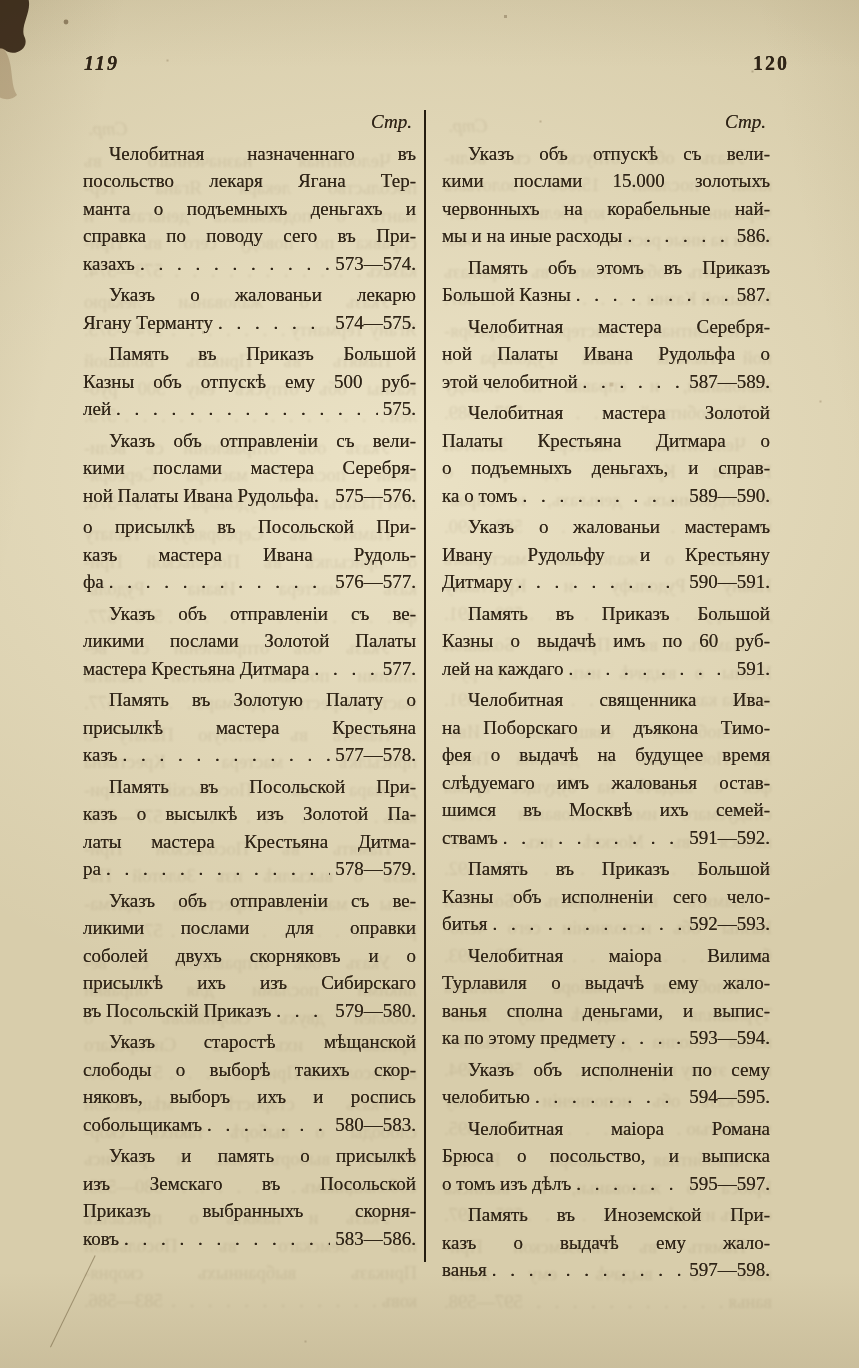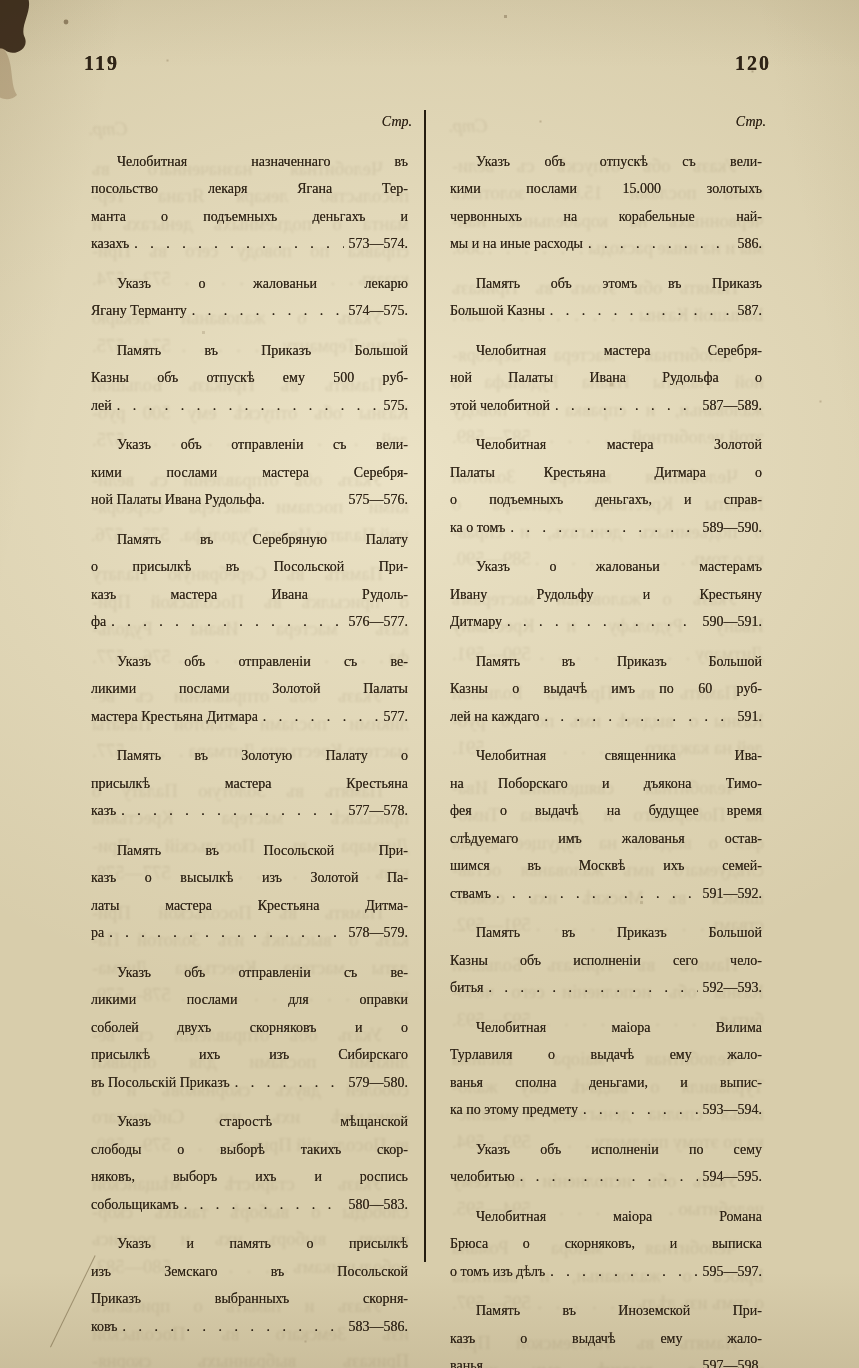--- a/index.html
+++ b/index.html
@@ -16,36 +16,36 @@
       linear-gradient(180deg, rgba(110,90,52,0.08), rgba(0,0,0,0) 5%, rgba(0,0,0,0) 93%, rgba(110,90,52,0.13));
     font-family:"Liberation Serif","DejaVu Serif",serif;
     color:#2f2417;
   }
   .pageno{
     position:absolute;top:52px;
     font-size:20px;font-weight:bold;letter-spacing:2px;
     text-shadow:0 0 0.5px rgba(40,30,18,0.9);
     z-index:4;
   }
-  .pageno-left{left:84px;}
-  .pageno-right{right:88px;}
+  .pageno-left{left:84px;font-style:italic;}
+  .pageno-right{right:70px;}
   .divider{
     position:absolute;left:424px;top:110px;width:2px;height:1152px;
     background:#241c10;z-index:3;
   }
   .col{
     position:absolute;top:108px;
-    font-size:14px;line-height:27.5px;
+    font-size:19px;line-height:27.5px;
     text-shadow:0 0 0.6px rgba(47,36,23,0.75);
     z-index:3;
   }
   .col-left{left:79px;width:341px;}
   .col-right{left:438px;width:336px;}
   .str{ text-align:right;font-style:italic;padding-right:8px;height:27.5px; }
-  .entry{margin:12px;padding:0;}
+  .entry{margin:4px;padding:0;}
   .line{
     height:27.5px;overflow:hidden;
     text-align:justify;text-align-last:justify;
   }
   .line.indent{text-indent:26px;}
   .line.last{
     display:flex;align-items:baseline;
     text-align:left;text-align-last:left;
   }
   .line.last .t{flex:0 0 auto;white-space:nowrap;}
@@ -102,20 +102,21 @@
   <div class="pageno pageno-right">120</div>
 
   <div class="divider"></div>
 
   <div class="col col-left" id="col-left">
     <div class="str">Стр.</div>
   <div class="entry">
         <div class="line indent">Челобитная назначеннаго въ</div>
         <div class="line">посольство лекаря Ягана Тер-</div>
         <div class="line">манта о подъемныхъ деньгахъ и</div>
+        <div class="line">справка по поводу сего въ При-</div>
         <div class="line last">
           <span class="t">казахъ</span>
           <span class="leader">. . . . . . . . . . . . . . . . . . . . . . . . . . . . . . . . . . . . . . . .</span>
           <span class="pg">573—574.</span>
         </div>
       </div>
       <div class="entry">
         <div class="line indent">Указъ о жалованьи лекарю</div>
         <div class="line last">
           <span class="t">Ягану Терманту</span>
@@ -135,21 +136,20 @@
       <div class="entry">
         <div class="line indent">Указъ объ отправленіи съ вели-</div>
         <div class="line">кими послами мастера Серебря-</div>
         <div class="line last">
           <span class="t">ной Палаты Ивана Рудольфа.</span>
           <span class="leader"></span>
           <span class="pg">575—576.</span>
         </div>
       </div>
       <div class="entry">
-        <div class="line indent">Память въ Серебряную Палату</div>
         <div class="line">о присылкѣ въ Посольской При-</div>
         <div class="line">казъ мастера Ивана Рудоль-</div>
         <div class="line last">
           <span class="t">фа</span>
           <span class="leader">. . . . . . . . . . . . . . . . . . . . . . . . . . . . . . . . . . . . . . . .</span>
           <span class="pg">576—577.</span>
         </div>
       </div>
       <div class="entry">
         <div class="line indent">Указъ объ отправленіи съ ве-</div>
@@ -303,21 +303,21 @@
       <div class="entry">
         <div class="line indent">Указъ объ исполненіи по сему</div>
         <div class="line last">
           <span class="t">челобитью</span>
           <span class="leader">. . . . . . . . . . . . . . . . . . . . . . . . . . . . . . . . . . . . . . . .</span>
           <span class="pg">594—595.</span>
         </div>
       </div>
       <div class="entry">
         <div class="line indent">Челобитная маіора Романа</div>
-        <div class="line">Брюса о скорняковъ, и выписка</div>
+        <div class="line">Брюса о посольство, и выписка</div>
         <div class="line last">
           <span class="t">о томъ изъ дѣлъ</span>
           <span class="leader">. . . . . . . . . . . . . . . . . . . . . . . . . . . . . . . . . . . . . . . .</span>
           <span class="pg">595—597.</span>
         </div>
       </div>
       <div class="entry">
         <div class="line indent">Память въ Иноземской При-</div>
         <div class="line">казъ о выдачѣ ему жало-</div>
         <div class="line last">

